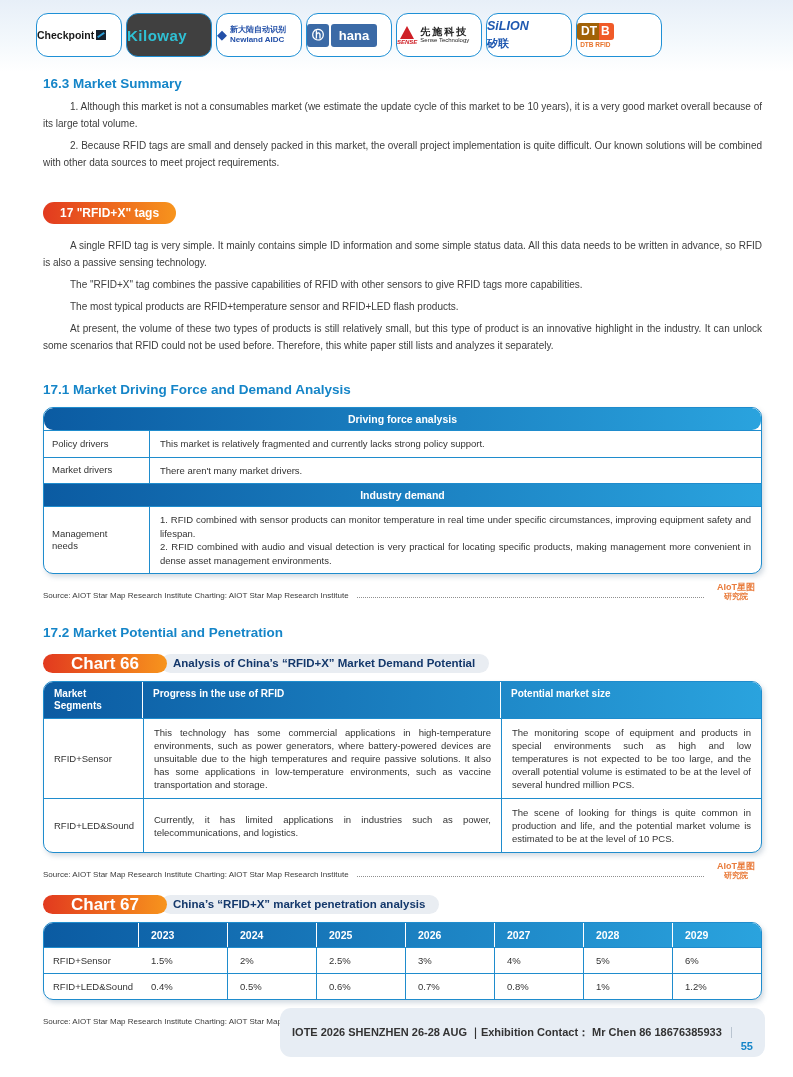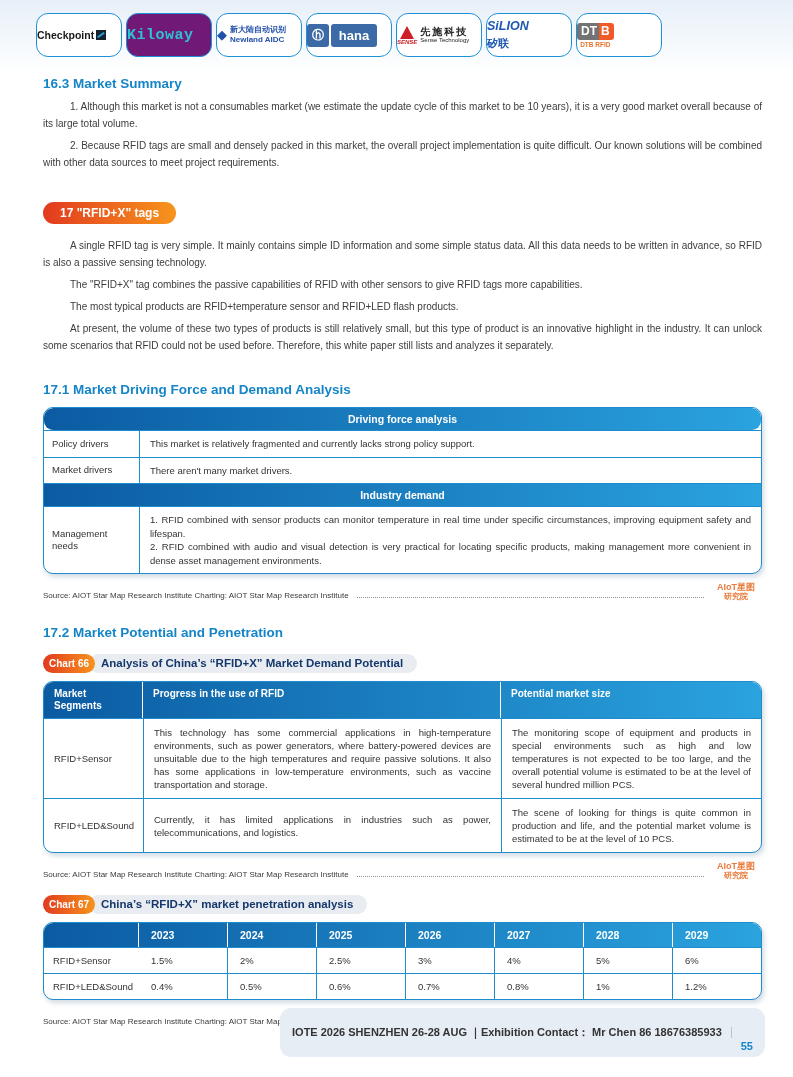--- a/index.html
+++ b/index.html
@@ -11,21 +11,21 @@
 
   
   .logo-bar { position:absolute; top:13px; left:36px; display:flex; gap:4px; }
   .logo-card { width:86px; height:44px; background:#fff; border:1.5px solid #1e90d6;
                border-radius:12px; display:flex; align-items:center; justify-content:flex-start;
                overflow:hidden; flex:none; }
   .lg-checkpoint { font-size:10.5px; font-weight:bold; color:#1a1a1a; display:flex; align-items:center; gap:2px; }
   .cp-mark { width:10px; height:10px; background:#16222e; position:relative; display:inline-block; }
   .cp-mark::after { content:""; position:absolute; left:1px; top:4px; width:8px; height:2px;
                     background:#2d9fd8; transform:rotate(-35deg); }
-  .logo-card.dark { background:#701a75;font-family:Liberation Mono, monospace; }
+  .logo-card.dark { background:#404040; }
   .lg-kiloway { color:#2fc0d4; font-size:15px; font-weight:bold; letter-spacing:.5px; }
   .lg-newland { display:flex; align-items:center; gap:3px; }
   .nl-diamond { color:#2350a8; font-size:13px; line-height:10px; }
   .nl-text { color:#2350a8; font-weight:bold; font-size:8px; line-height:10px; }
   .lg-hana { display:flex; gap:2px; align-items:center; }
   .hana-box { background:#3b6aa6; color:#fff; border-radius:3px; height:23px; display:flex;
               align-items:center; justify-content:center; font-weight:bold; }
   .hana-icon { width:22px; font-size:12px; }
   .hana-word { width:46px; font-size:13px; }
   .lg-sense { display:flex; align-items:center; gap:3px; }
@@ -33,21 +33,21 @@
   .sense-tri { width:0; height:0; border-left:7px solid transparent; border-right:7px solid transparent;
                border-bottom:13px solid #cf1f26; }
   .sense-word { color:#cf1f26; font-style:italic; font-weight:bold; font-size:6px; line-height:6px; }
   .sense-text { display:flex; flex-direction:column; }
   .sense-cn { font-size:10px; font-weight:bold; color:#222; letter-spacing:2px; line-height:11px; }
   .sense-en { font-size:6px; color:#222; line-height:7px; }
   .lg-silion { color:#1d57b0; font-weight:bold; font-style:italic; font-size:12.5px; display:flex; gap:3px; align-items:baseline;flex-direction:column; }
   .silion-cn { font-size:11px; font-style:normal; }
   .lg-dtb { display:flex; flex-direction:column; align-items:center; gap:1px; }
   .dtb-blocks { display:flex; border-radius:3px; overflow:hidden; font-weight:bold; color:#fff; font-size:12px; line-height:17px; }
-  .dtb-g { background:#737373; padding:0 2px 0 4px; }
+  .dtb-g { background:#a16207; padding:0 2px 0 4px; }
   .dtb-o { background:#f05a28; padding:0 4px 0 2px; }
   .dtb-sub { color:#e8742c; font-size:6.5px; font-weight:bold; }
 
   
   .content { position:absolute; top:72px; left:43px; width:719px; }
   .h-blue { color:#1585c8; font-weight:bold; font-size:13.5px; line-height:16px; }
   .h163 { margin:4px 0 6px; }
   .para { font-size:10px; color:#3c3c3c; line-height:17px; text-align:justify;
           text-indent:27px; margin-bottom:5px; }
   .sec17-badge { display:inline-block; margin:26px 0 13px;
@@ -60,32 +60,32 @@
   
   .blue-table { border:1.5px solid #1f8ccd; border-radius:10px; overflow:hidden;
                 box-shadow:2px 3px 5px rgba(110,135,160,.30); background:#fff; }
   .grp-header { background:linear-gradient(90deg,#0b5ba2 0%,#2aa3de 100%); color:#fff;
                 font-weight:bold; font-size:10.5px; text-align:center; padding:5px 0; line-height:12px; }
   .trow { display:flex; border-top:1px solid #1f8ccd; }
   .tlabel { width:95px; flex:none; padding:6px 8px; font-size:9.5px; color:#333;
             display:flex; align-items:center; line-height:12px; }
   .tcontent { flex:1; border-left:1px solid #1f8ccd; padding:6px 10px; font-size:9.5px;
               color:#333; line-height:13.5px; display:flex; flex-direction:column;
-              justify-content:center; text-align:justify; }
+              justify-content:center; text-align:justify;margin-left:10px; }
 
   .src-row { display:flex; align-items:flex-end; margin:9px 0 0; }
   .src-text { font-size:8px; color:#3a3a3a; white-space:nowrap; line-height:10px; }
   .dotted { flex:1; border-bottom:1.5px dotted #8f8f8f; margin:0 6px 3px 8px; }
   .aiot { color:#e97c3c; text-align:center; font-weight:bold; font-size:9px; line-height:9px;
           flex:none; width:52px; }
   .aiot .l2 { font-size:8px; }
 
   .chart-row { display:flex; align-items:center; margin:13px 0 8px; }
   .chart-badge { background:linear-gradient(90deg,#e23a1f 0%,#f7941d 100%); color:#fff;
-                 font-weight:bold; font-size:10px; padding:3px 6px; border-radius:10px;
+                 font-weight:bold; font-size:17px; padding:3px 28px; border-radius:10px;
                  position:relative; z-index:1; line-height:13px; }
   .chart-title { background:#e9edf2; color:#14386b; font-weight:bold; font-size:11.5px;
                  padding:3px 14px 3px 12px; border-radius:10px; margin-left:-6px; line-height:13px; }
 
   
   .c66-head { display:flex; background:linear-gradient(90deg,#0b5ba2 0%,#2aa3de 100%); }
   .c66-head .hc { color:#fff; font-weight:bold; font-size:10px; padding:6px 10px; line-height:12px; }
   .c66-head .hc:not(:last-child){ border-right:1px solid #fff; }
   .c66-c1 { width:99px; flex:none; }
   .c66-c2 { width:358px; flex:none; }

